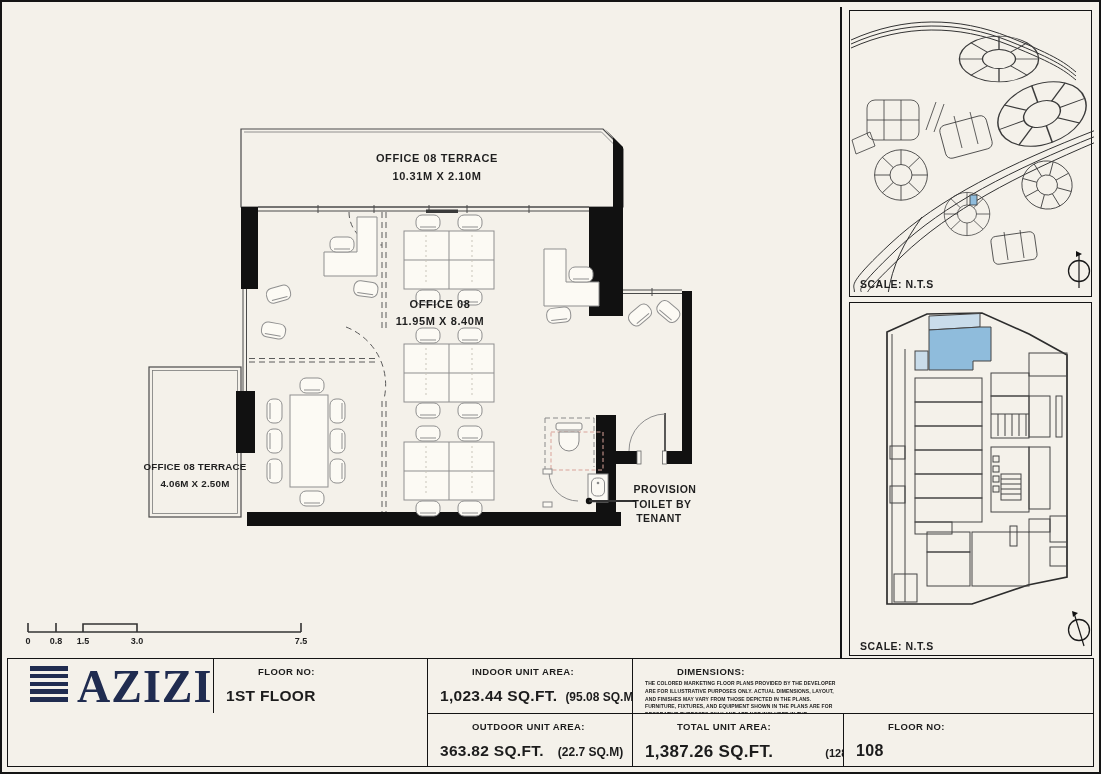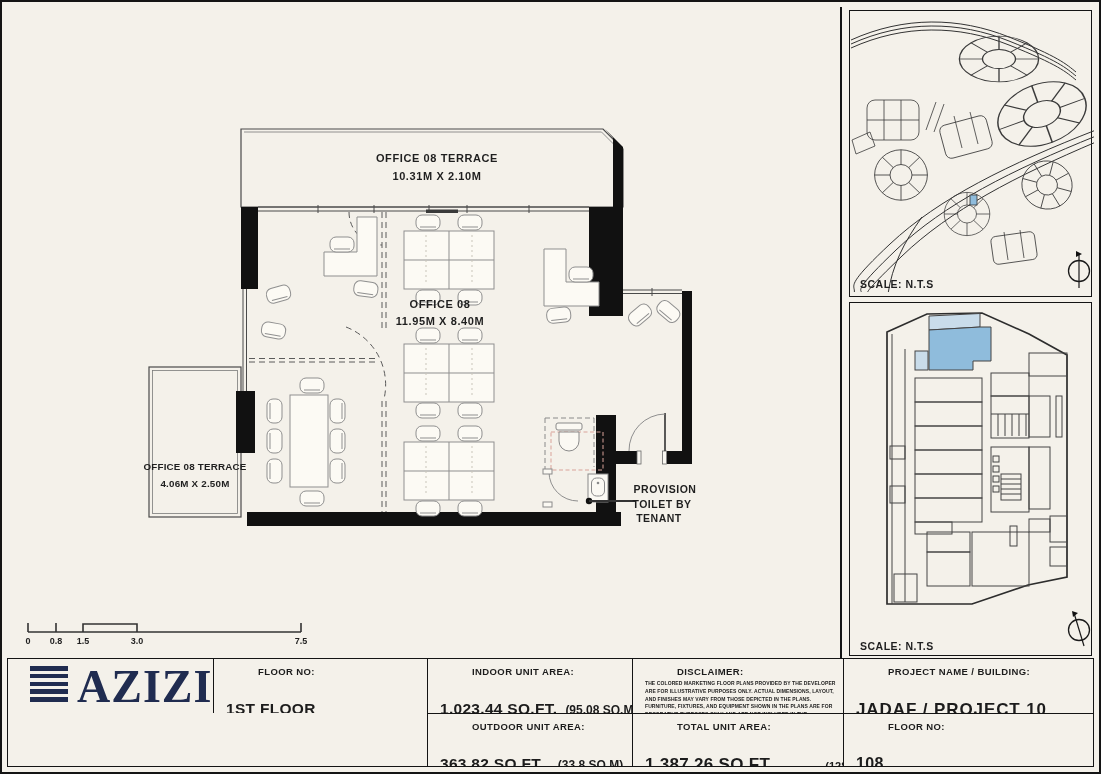--- a/index.html
+++ b/index.html
@@ -40,21 +40,21 @@
   .info-bar {
     position:absolute; left:5px; right:5px; bottom:5px; height:107px;
     border:1.6px solid #141414; display:grid;
     grid-template-columns:205px 214px 205px 211px 1fr;
     grid-template-rows:1fr 1fr; background:#f4f1ea;
   }
   .cell { border-left:1.6px solid #141414; padding:7px 8px 0 12px; overflow:hidden; }
   .row2 { border-top:1.6px solid #141414; }
   .logo-cell { grid-row:1/3; grid-column:1; border-left:none; display:flex; align-items:flex-start; padding-left:22px; }
   .cell-label { font-size:9.5px; font-weight:700; letter-spacing:.4px;margin-left:32px; }
-  .cell-value { margin-top:23px; font-size:15.5px; font-weight:700; letter-spacing:.3px; display:flex; align-items:baseline; white-space:nowrap; }
+  .cell-value { margin-top:10px; font-size:15.5px; font-weight:700; letter-spacing:.3px; display:flex; align-items:baseline; white-space:nowrap; }
   .alt { font-size:12px; font-weight:700; margin-left:8px; letter-spacing:0; }
   .big .cell-value { font-size:17px;gap:44px; }
   .project .cell-value { font-size:17px; letter-spacing:.9px; }
   .disclaimer-body { font-size:5px; line-height:1.55; font-weight:700; margin-top:3px; letter-spacing:.1px; color:#222; width:192px; }
   .logo-bars { display:flex; flex-direction:column; gap:3.2px; margin-right:9px; }
   .logo-bar { width:38px; height:4.6px; background:#202c50; }
   .logo-text { font-family:"Liberation Serif", serif; font-weight:700; font-size:46px; line-height:.9; color:#202c50; letter-spacing:1px; }
 </style>
 </head>
 <body>
@@ -374,35 +374,31 @@
 
     <div class="cell" style="grid-column:3">
       <div class="cell-label">INDOOR UNIT AREA:</div>
       <div class="cell-value">
           <span>1,023.44 SQ.FT.</span>
           <span class="alt">(95.08 SQ.M)</span>
         </div>
     </div>
 
     <div class="cell" style="grid-column:4">
-      <div class="cell-label">DISCLAIMER:</div>
+      <div class="cell-label">DIMENSIONS:</div>
       <div class="disclaimer-body">THE COLORED MARKETING FLOOR PLANS PROVIDED BY THE DEVELOPER ARE FOR ILLUSTRATIVE PURPOSES ONLY. ACTUAL DIMENSIONS, LAYOUT, AND FINISHES MAY VARY FROM THOSE DEPICTED IN THE PLANS. FURNITURE, FIXTURES, AND EQUIPMENT SHOWN IN THE PLANS ARE FOR DECORATIVE PURPOSES ONLY AND ARE NOT INCLUDED IN THE PURCHASE OR LEASE OF THE PROPERTY. THE DEVELOPER RESERVES THE RIGHT TO MAKE MODIFICATIONS, REVISIONS, AND CHANGES TO THE FLOOR PLANS, SPECIFICATIONS, AND FEATURES WITHOUT PRIOR NOTICE.</div>
     </div>
 
-    <div class="cell project" style="grid-column:5">
-      <div class="cell-label">PROJECT NAME / BUILDING:</div>
-      <div class="cell-value">JADAF / PROJECT 10</div>
-    </div>
 
 
     <div class="cell row2" style="grid-column:3;grid-row:2">
       <div class="cell-label">OUTDOOR UNIT AREA:</div>
       <div class="cell-value">
           <span>363.82 SQ.FT.</span>
-          <span class="alt" style="margin-left:14px">(33.8 SQ.M)</span>
+          <span class="alt" style="margin-left:14px">(22.7 SQ.M)</span>
         </div>
     </div>
 
     <div class="cell row2 big" style="grid-column:4;grid-row:2">
       <div class="cell-label">TOTAL UNIT AREA:</div>
       <div class="cell-value">
           <span>1,387.26 SQ.FT.</span>
           <span class="alt" style="font-size:11px">(128.88 SQ.M)</span>
         </div>
     </div>

